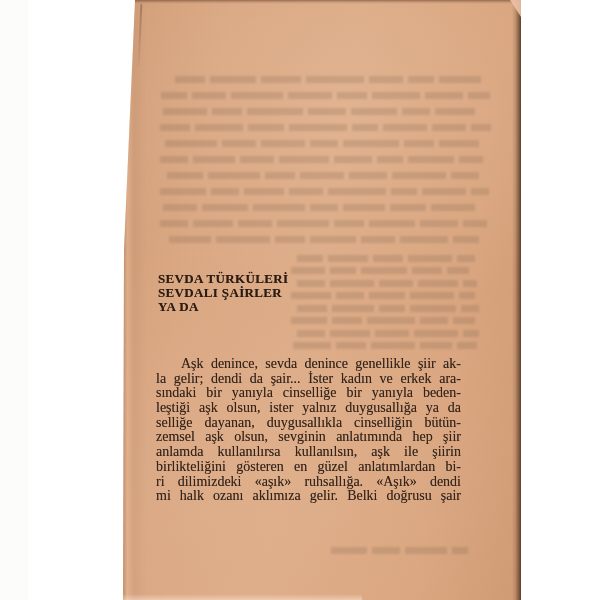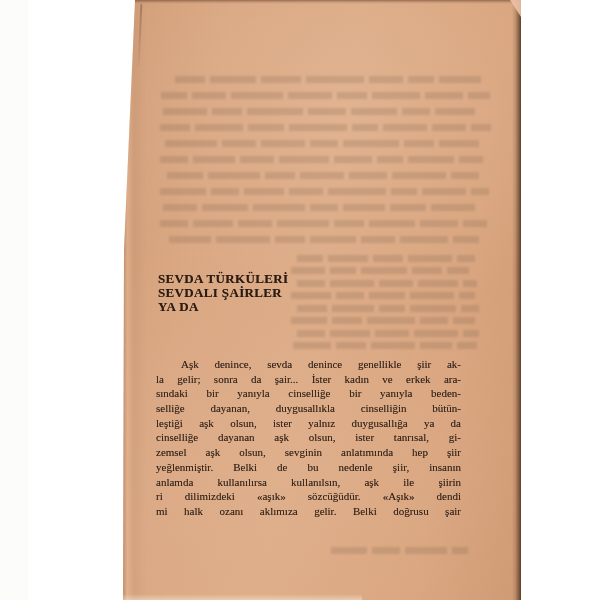--- a/index.html
+++ b/index.html
@@ -37,21 +37,21 @@
   .ghost-word{height:7px;border-radius:1px;background:rgba(116,92,72,.40);}
   
   .title-block{
     position:absolute;left:35px;top:272px;
     font-weight:bold;font-size:13px;line-height:14.2px;letter-spacing:.35px;
     color:#2a1c12;white-space:nowrap;
     text-shadow:0 0 .4px rgba(42,28,18,.55);
   }
   .para{
     position:absolute;left:33px;top:357px;width:305px;
-    font-size:11px;line-height:14.7px;color:#33231a;
+    font-size:14px;line-height:14.7px;color:#33231a;
     text-shadow:0 0 .35px rgba(51,35,26,.45);
     font-family:Liberation Serif, serif;
   }
   .jline{text-align:justify;text-align-last:justify;white-space:normal;height:14.7px;overflow:visible;}
   .lline{text-align:left;height:14.7px;}
   .indent{text-indent:25px;}
 </style>
 </head>
 <body>
 
@@ -228,29 +228,28 @@
       </div>
 
     <div class="title-block">
         <div>SEVDA TÜRKÜLERİ</div>
         <div>SEVDALI ŞAİRLER</div>
         <div>YA DA</div>
       </div>
 
     <div class="para">
         <div class="jline indent">Aşk denince, sevda denince genellikle şiir ak-</div>
-        <div class="jline">la gelir; sonra da şair... İster kadın ve erkek ara-</div>
+        <div class="jline">la gelir; dendi da şair... İster kadın ve erkek ara-</div>
         <div class="jline">sındaki bir yanıyla cinselliğe bir yanıyla beden-</div>
+        <div class="jline">leştiği aşk olsun, ister yalnız duygusallığa ya da</div>
         <div class="jline">selliğe dayanan, duygusallıkla cinselliğin bütün-</div>
-        <div class="jline">leştiği aşk olsun, ister yalnız duygusallığa ya da</div>
-        <div class="jline">cinselliğe dayanan aşk olsun, ister tanrısal, gi-</div>
         <div class="jline">zemsel aşk olsun, sevginin anlatımında hep şiir</div>
-        <div class="jline">yeğlenmiştir. Belki de bu nedenle şiir, insanın</div>
         <div class="jline">anlamda kullanılırsa kullanılsın, aşk ile şiirin</div>
-        <div class="jline">ri dilimizdeki «aşık» sözcüğüdür. «Aşık» dendi</div>
+        <div class="jline">birlikteliğini gösteren en güzel anlatımlardan bi-</div>
+        <div class="jline">ri dilimizdeki «aşık» ruhsallığa. «Aşık» dendi</div>
         <div class="jline">mi halk ozanı aklımıza gelir. Belki doğrusu şair</div>
       </div>
 
     <div class="shade-left"></div>
     <div class="shade-right"></div>
     <div class="shade-top"></div>
     <div class="shade-bottom"></div>
     <div class="corner-sliver"></div>
     <div class="crease"></div>
   </div>

